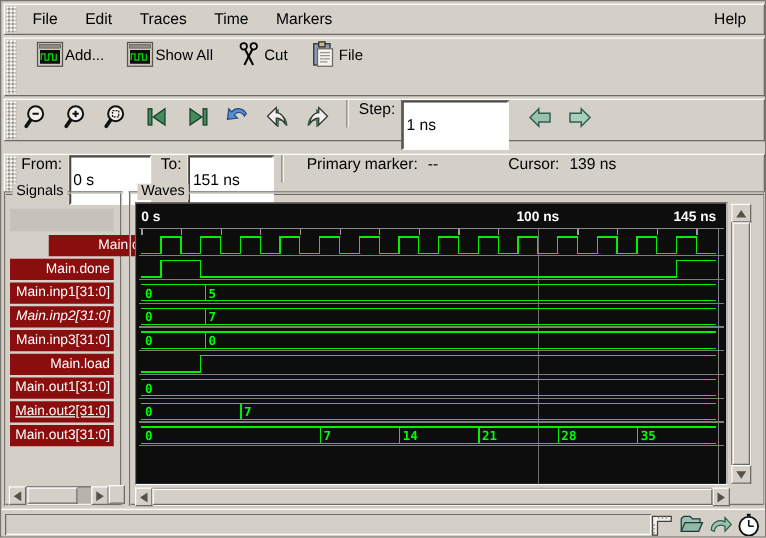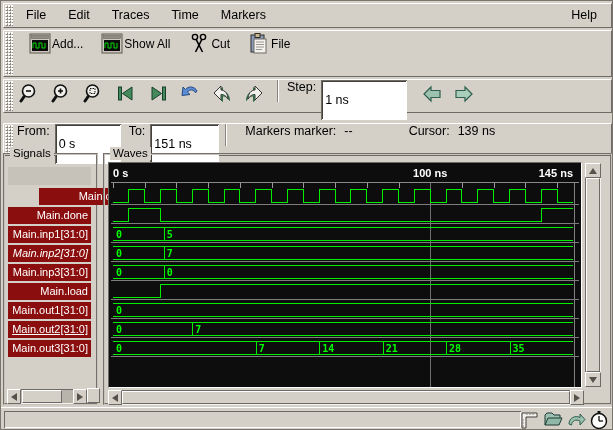--- a/index.html
+++ b/index.html
@@ -225,21 +225,21 @@
     </button>
   </div>
 
   <div class="bar" id="rangebar">
     <div class="grip"></div>
     <span class="fld-label">From:</span>
     <input class="fld" id="from-input" value="0 s" style="">
     <span class="fld-label" style="margin-left:8px">To:</span>
     <input class="fld" id="to-input" value="151 ns" style="">
     <div class="vsep"></div>
-    <span class="ro-label">Markers marker:</span>
+    <span class="ro-label">Primary marker:</span>
     <span class="ro-value">--</span>
     <span class="ro-label" id="cursor-label">Cursor:</span>
     <span class="ro-value">139 ns</span>
   </div>
 
   <div class="frame" id="signals-frame">
     <span class="frame-label">Signals</span>
   </div>
   <div id="signals-spacer"></div>
   <div id="signal-rows">

